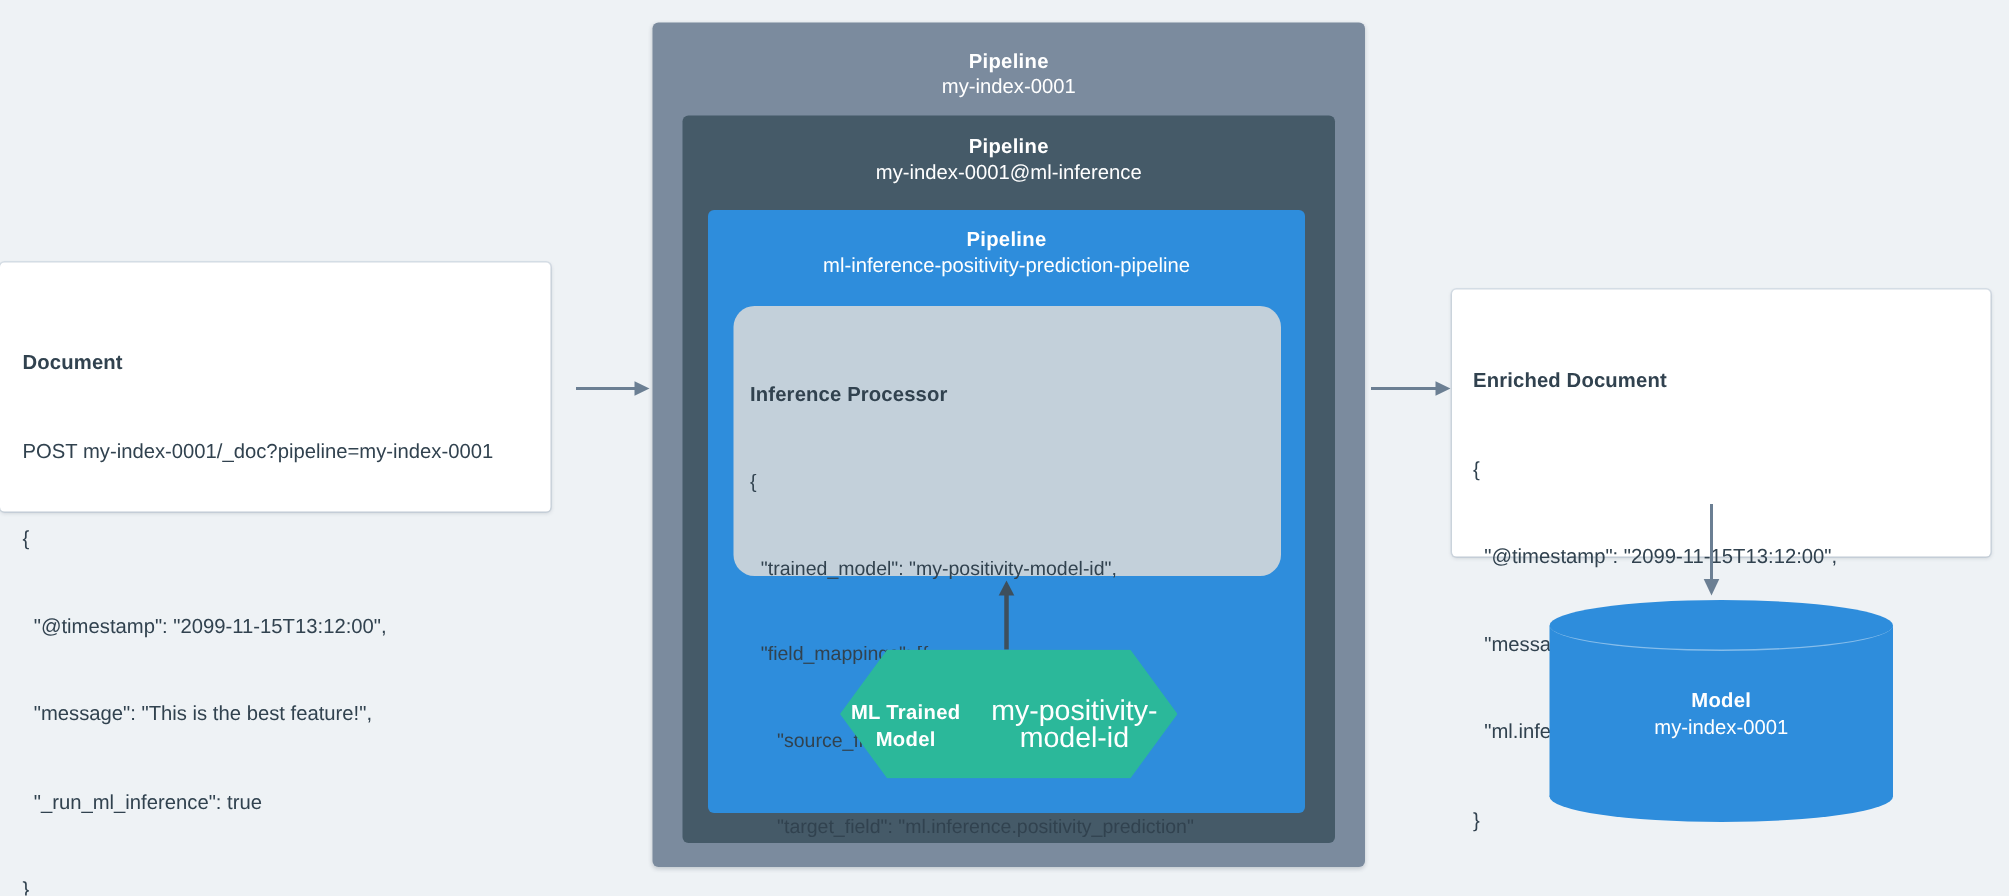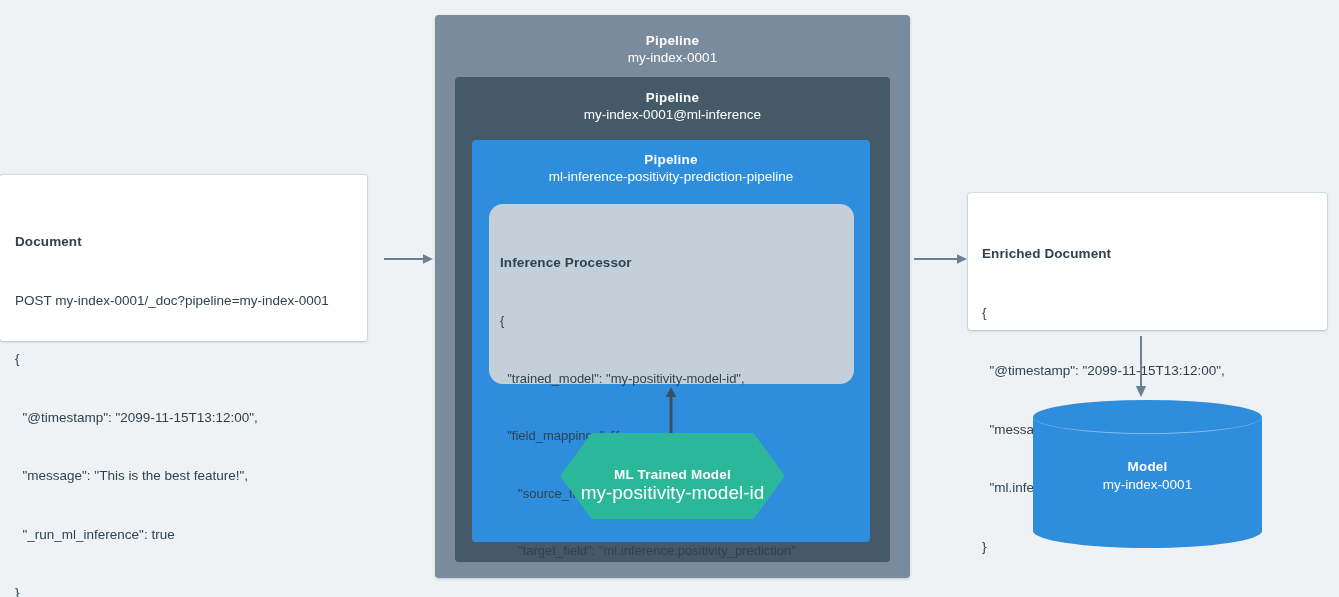--- a/index.html
+++ b/index.html
@@ -35,21 +35,21 @@
   .card .card-title {
     font-weight: bold;
     display: block;
     letter-spacing: .1px;
   }
   .card .code-line {
     display: block;
   }
 
   #doc-card   { left: 0;  top: 175px; width: 367px; height: 166px; padding-top: 18px;}
-  #enriched-card { left: 968px; top: 193px; width: 359px; height: 137px; padding-top: 12px; padding-left: 14px;}
+  #enriched-card { left: 968px; top: 193px; width: 359px; height: 178px; padding-top: 12px; padding-left: 14px;}
 
   
   .pipeline {
     position: absolute;
     box-sizing: border-box;
     text-align: center;
     color: #ffffff;
   }
   .pipeline .p-title {
     display: block;
@@ -115,21 +115,21 @@
     position: absolute;
     inset: 0;
     background: #2bb89a;
     clip-path: polygon(14% 0%, 86% 0%, 100% 50%, 86% 100%, 14% 100%, 0% 50%);
     border-radius: 6px;
   }
   #ml-model .hex-label {
     position: absolute;
     inset: 0;
     display: flex;
-    flex-direction: column;
+    flex-direction: row;
     align-items: center;
     justify-content: center;
     color: #ffffff;
     text-align: center;
     line-height: 18px;
     margin-top: 16px;
   }
   #ml-model .m-title { font-weight: bold; font-size: 13.5px; letter-spacing: .2px; }
   #ml-model .m-name  { font-size: 19px; }
 

